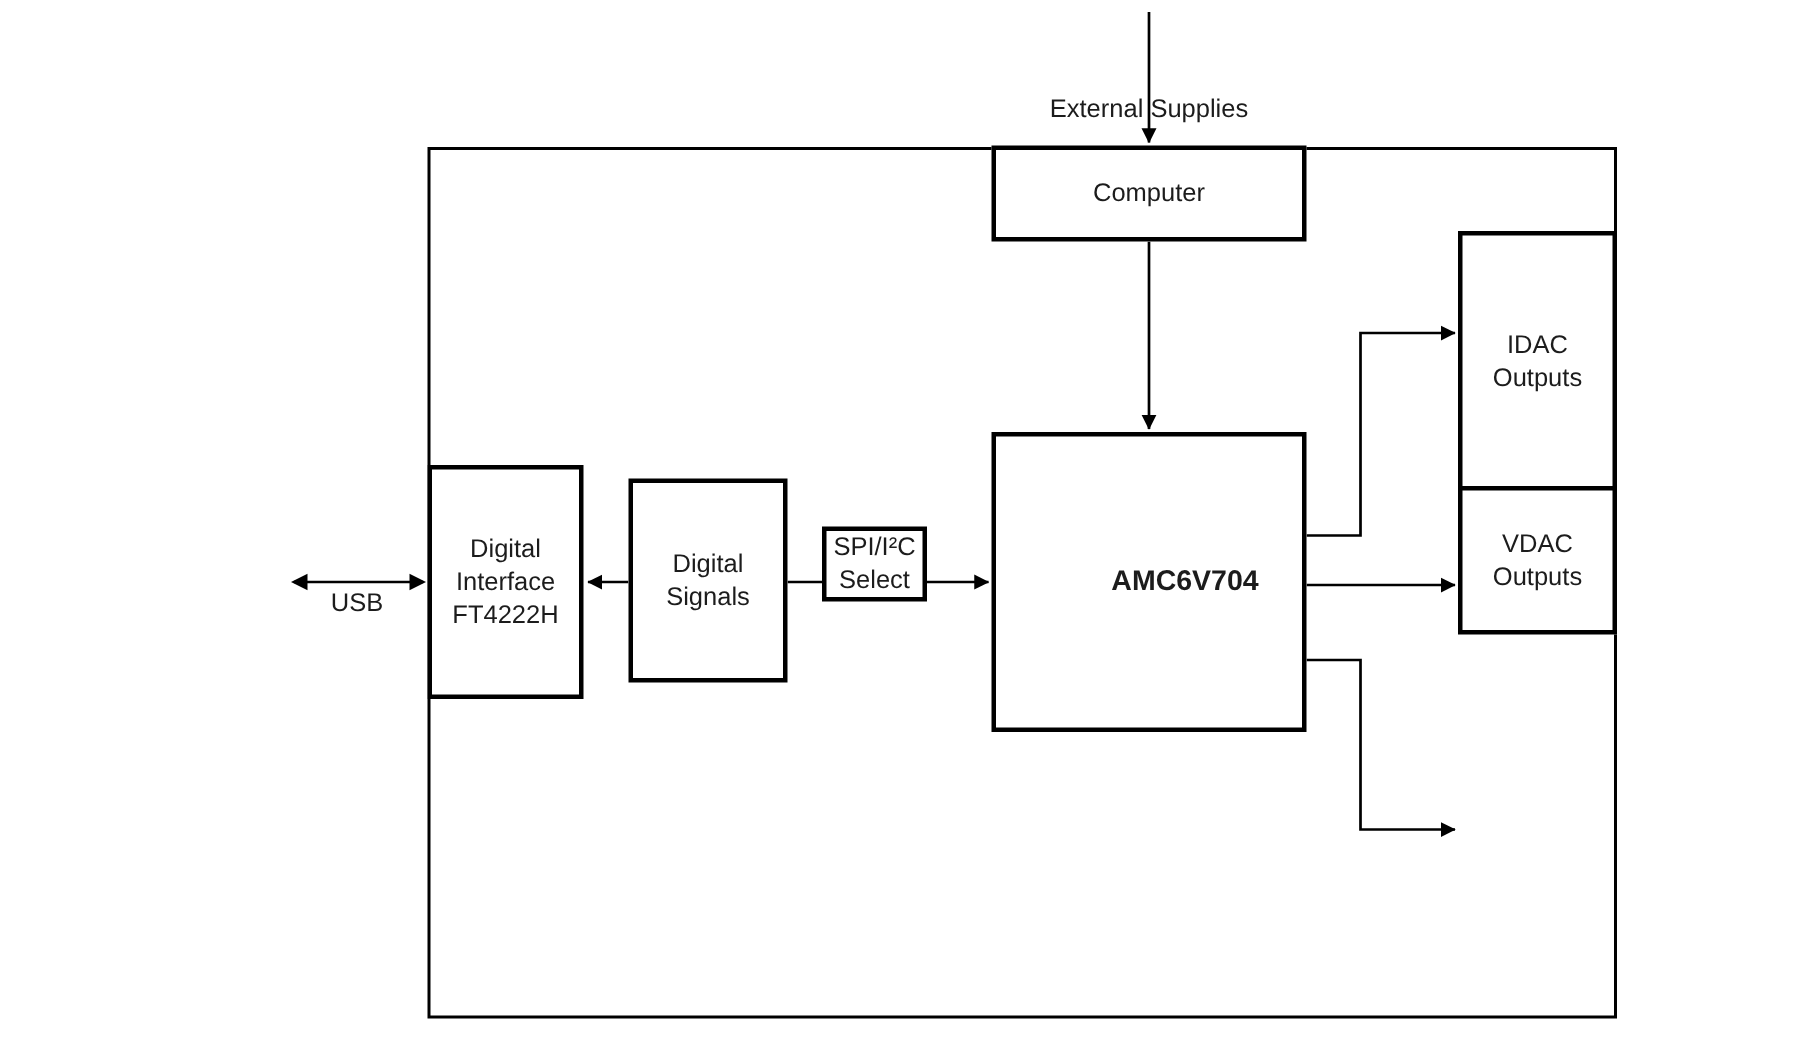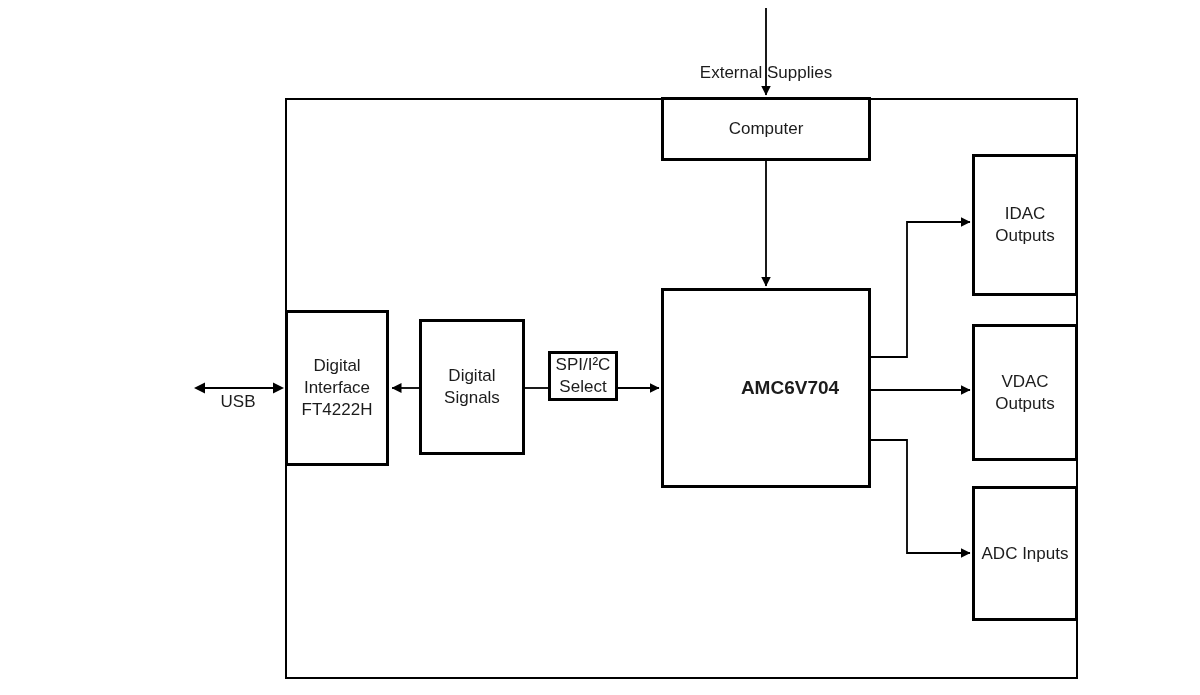--- a/index.html
+++ b/index.html
@@ -36,22 +36,22 @@
     font-size: 17px;
     line-height: 1.28;
     white-space: pre-line;
   }
   .block-computer          { left: 66px;  top: 336px; width: 127px; height: 100px; }
   .block-digital-interface { left: 285px; top: 310px; width: 104px; height: 156px; }
   .block-digital-signals   { left: 419px; top: 319px; width: 106px; height: 136px; }
   .block-spi-select        { left: 548px; top: 351px; width: 70px;  height: 50px;  }
   .block-amc               { left: 661px; top: 288px; width: 210px; height: 200px; font-weight: bold; font-size: 19px; padding-left: 48px; }
   .block-supplies          { left: 661px; top: 97px;  width: 210px; height: 64px;  }
-  .block-idac              { left: 972px; top: 154px; width: 106px; height: 142px; }
-  .block-vdac              { left: 972px; top: 324px; width: 106px; height: 137px; }
+  .block-idac              { left: 972px; top: 154px; width: 106px; height: 173px; }
+  .block-vdac              { left: 972px; top: 324px; width: 106px; height: 99px; }
   .block-adc               { left: 972px; top: 486px; width: 106px; height: 135px; }
   .float-label {
     position: absolute;
     font-size: 17px;
     transform: translateX(-50%);
     white-space: nowrap;
     margin-top: 25px;
   }
   .label-external-supplies { left: 766px; top: 38px; }
   .label-usb               { left: 238px; top: 367px; }
@@ -114,21 +114,18 @@
   <div class="block block-idac">
     <span>IDAC
 Outputs</span>
   </div>
 
   <div class="block block-vdac">
     <span>VDAC
 Outputs</span>
   </div>
 
-  <div class="block block-adc">
-    <span>ADC Inputs</span>
-  </div>
 
   <div class="float-label label-external-supplies">External Supplies</div>
 
   <div class="float-label label-usb">USB</div>
 
 </div>
 
 </body></html>

